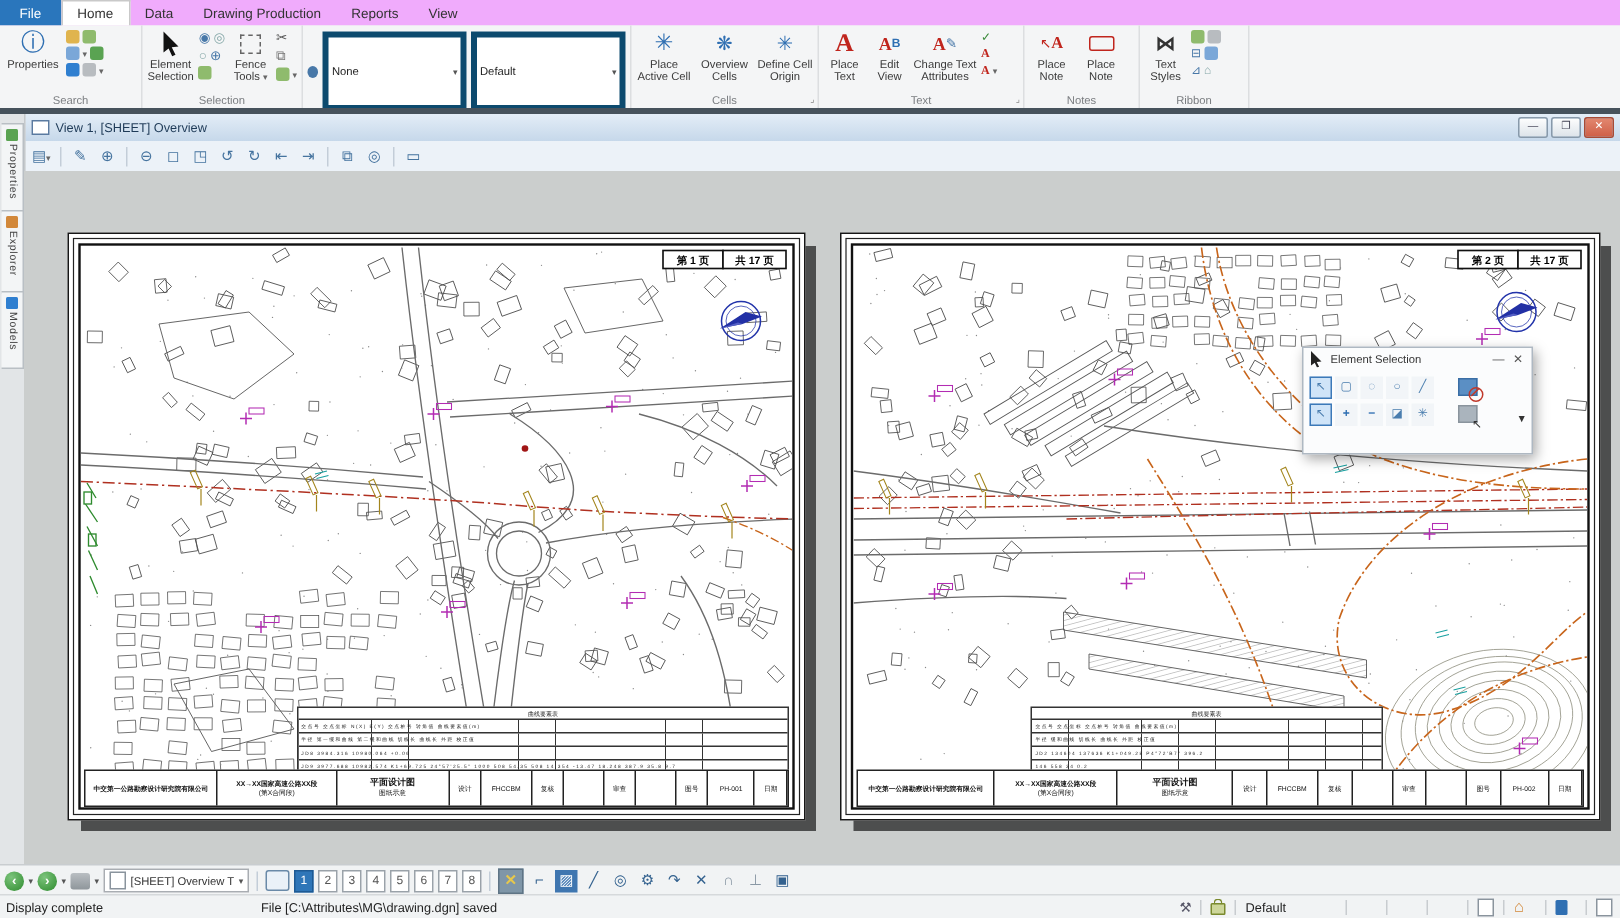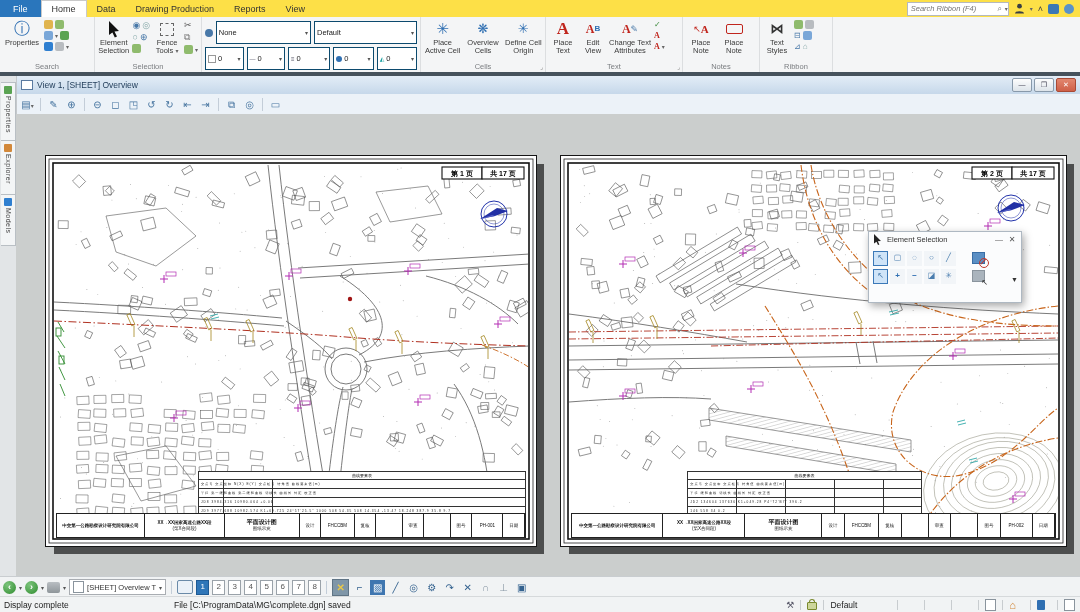--- a/index.html
+++ b/index.html
@@ -1,19 +1,19 @@
 <!DOCTYPE html>
 <html><head>
 <meta charset="utf-8">
 <style>
   html,body{margin:0;padding:0;}
   body{width:1080px;height:612px;position:relative;overflow:hidden;background:#f0f1f2;
        font-family:"Liberation Sans",sans-serif;color:#222;-webkit-font-smoothing:antialiased;}
   
-  .tabbar{position:absolute;top:0;left:0;right:0;height:17px;background:#fde047;display:flex;align-items:stretch;}
+  .tabbar{position:absolute;top:0;left:0;right:0;height:17px;background:#f0abfc;display:flex;align-items:stretch;}
   .tab{font-size:9px;color:#333;display:flex;align-items:center;padding:0 10px;cursor:default;}
   .tab.file{background:#2a76bc;color:#fff;padding:0 13px;}
   .tab.active{background:#fff;border:1px solid #c9c9c9;border-bottom:none;}
   .tb-right{margin-left:auto;display:flex;align-items:center;gap:5px;padding-right:6px;}
   .searchbox{width:100px;height:12px;border:1px solid #b5b9bd;background:#fff;display:flex;align-items:center;font-size:7.5px;}
   .searchbox input{border:none;outline:none;flex:1;font-size:7.5px;font-style:italic;color:#888;padding:0 3px;min-width:0;background:transparent;font-family:"Liberation Sans",sans-serif;}
   .mag{width:10px;color:#666;font-size:8px;text-align:center;}
   .tbicon{font-size:9px;color:#444;}
   .usr{display:inline-block;}
   .blueic{width:11px;height:10px;background:#3c78b4;border-radius:2px;display:inline-block;}
@@ -26,21 +26,21 @@
   .glabel .exp{position:absolute;right:-1px;top:1px;font-size:6px;color:#888;}
   .rbtn{display:flex;flex-direction:column;align-items:center;width:38px;font-size:7.5px;line-height:8px;color:#3a3a3a;text-align:center;padding-top:1px;}
   .rbtn .ric{height:20px;display:flex;align-items:center;justify-content:center;}
   .minicol{display:flex;flex-direction:column;gap:2px;padding-top:2px;}
   .minirow{display:flex;gap:2px;align-items:center;}
   .mini{width:9px;height:9px;border-radius:2px;display:inline-block;}
   .c1{background:#e0b44e}.c2{background:#7aa7d8}.c3{background:#2f7fd0}.c4{background:#8fbb6d}.c5{background:#5aa352}.c6{background:#b8bcc0}
   .tinycaret{font-size:6px;color:#666;}
   .cursor-arrow{width:14px;height:18px;}
   .fence{width:12px;height:11px;border:1px dashed #666;}
-  .combo{display:flex;align-items:center;border:1px solid #0c4a6e;background:#fff;height:13px;font-size:7.5px;color:#222;padding:4px 2px;gap:2px;}
+  .combo{display:flex;align-items:center;border:4px solid #0c4a6e;background:#fff;height:13px;font-size:7.5px;color:#222;padding:16px 2px;gap:2px;}
   .combo .car{margin-left:auto;font-size:6px;color:#555;}
   .att{display:flex;flex-direction:column;gap:3px;padding-top:3px;}
   .attrow{display:flex;gap:3px;align-items:center;}
   .sw{width:8px;height:8px;display:inline-block;}
   .redA{font-family:"Liberation Serif",serif;font-weight:bold;color:#c0251d;}
   .blueStar{color:#2f6fb2;}
   
   .darkstrip{position:absolute;top:72px;left:0;right:0;height:4px;background:#46525c;}
   .vtitle{position:absolute;top:76px;left:16px;right:0;height:18px;
           background:linear-gradient(#e3edf7,#c6d8ea);border-bottom:1px solid #9fb4c9;
@@ -113,35 +113,20 @@
 </head>
 <body>
 
 <div class="tabbar">
   <div class="tab file">File</div>
   <div class="tab active">Home</div>
   <div class="tab">Data</div>
   <div class="tab">Drawing Production</div>
   <div class="tab">Reports</div>
   <div class="tab">View</div>
-  <div class="tb-right">
-    <div class="searchbox">
-      <input placeholder="Search Ribbon (F4)" style="">
-      <span class="mag">⌕</span>
-      <span class="tinycaret">▾</span>
-    </div>
-    <svg class="usr" width="11" height="11" viewBox="0 0 11 11">
-      <circle cx="5.5" cy="3.2" r="2.4" fill="#3a3f44"></circle>
-        <path d="M1,10.5 C1,7.4 10,7.4 10,10.5 Z" fill="#3a3f44"></path>
-    </svg>
-    <span class="tinycaret">▾</span>
-    <span class="tbicon">˄</span>
-    <span class="blueic"></span>
-    <span class="blueic2"></span>
-  </div>
 </div>
 
 <div class="ribbon">
   <div class="rgroup" style="width:88px">
     <div class="rgc">
       <div class="rbtn">
         <div class="ric" style="font-size:16px;color:#2f6fb2">ⓘ</div>
         <span>Properties</span>
       </div>
       <div class="minicol">
@@ -1443,21 +1428,21 @@
   <span class="snap">⚙</span>
   <span class="snap">↷</span>
   <span class="snap">✕</span>
   <span class="snap" style="color:#8a98a5">∩</span>
   <span class="snap" style="color:#8a98a5">⊥</span>
   <span class="snap">▣</span>
 </div>
 
 <div class="statusbar">
   <span style="padding-left:4px;width:170px">Display complete</span>
-  <span>File [C:\ProgramData\MG\complete.dgn] saved</span>
+  <span>File [C:\Attributes\MG\drawing.dgn] saved</span>
   <span style="margin-left:auto"></span>
   <span style="font-size:9px;color:#556">⚒</span>
   <span class="st-sep"></span>
   <span class="lockic"></span>
   <span class="st-sep"></span>
   <span>Default</span>
   <span class="st-sep" style="margin-left:40px"></span>
   <span class="st-sep" style="margin-left:20px"></span>
   <span class="st-sep" style="margin-left:20px"></span>
   <span class="st-sep" style="margin-left:20px"></span>

